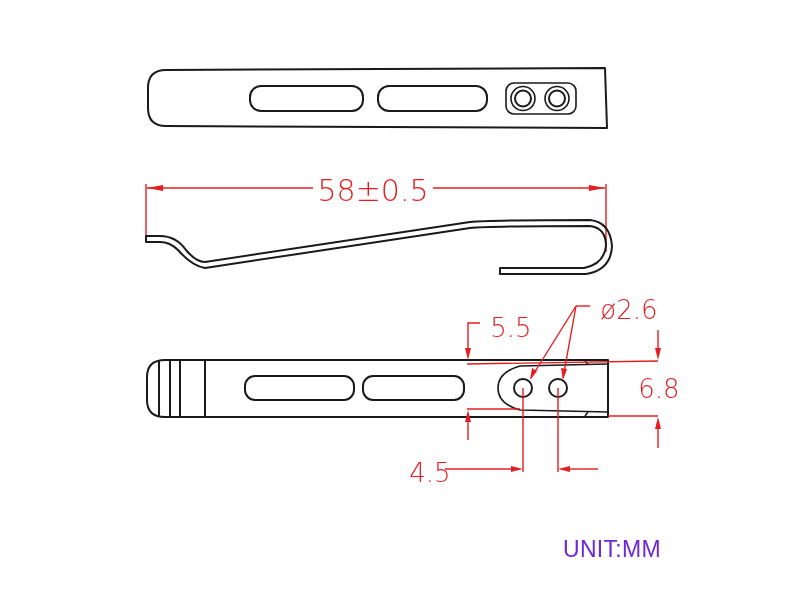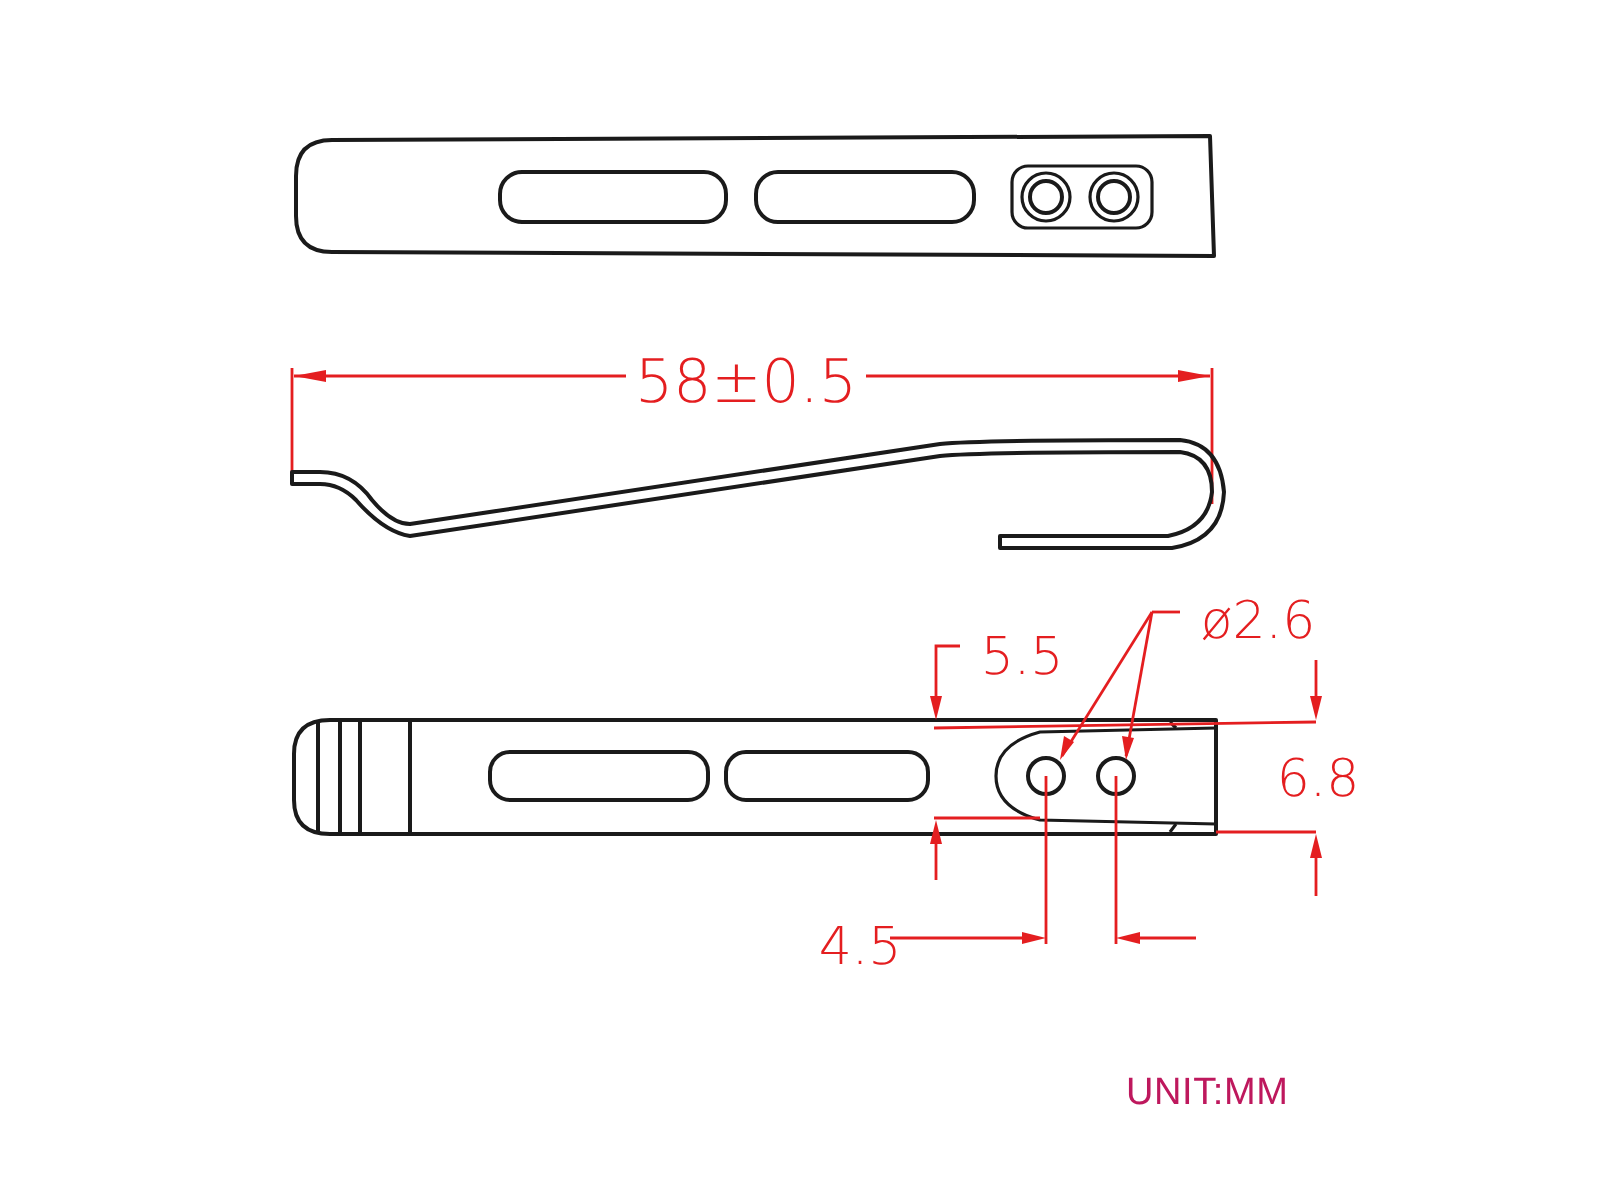--- a/index.html
+++ b/index.html
@@ -3,21 +3,21 @@
   <meta charset="utf-8">
   <style>
     html, body { margin: 0; padding: 0; background: #ffffff; }
     body { width: 800px; height: 596px; position: relative; overflow: hidden; }
     svg { position: absolute; left: 0; top: 0; }
     .part { fill: none; stroke: #1a1a1a; stroke-width: 2; stroke-linejoin: round; stroke-linecap: round; }
     .part-thin { fill: none; stroke: #1a1a1a; stroke-width: 1.6; }
     .dim { fill: none; stroke: #e41e20; stroke-width: 1.4; }
     .arrow { fill: #e41e20; stroke: none; }
     .dim-text { fill: #e41e20; font-family: "DejaVu Sans", sans-serif; font-weight: 300; }
-    .unit-text { position: absolute; left: 563px; top: 536px; font-family: "Liberation Sans", sans-serif; font-size: 19px; color: #be185d; letter-spacing: 0.3px; }
+    .unit-text { position: absolute; left: 563px; top: 536px; font-family: "Liberation Sans", sans-serif; font-size: 23px; color: #6d28d9; letter-spacing: 0.3px; }
   </style>
 </head>
 <body>
 
 <svg width="800" height="596" viewBox="0 0 800 596">
 
   <g>
     <path class="part" d="M 166 70 L 605 68 L 607 128 L 166 126 Q 148 126 148 108 L 148 88 Q 148 70 166 70 Z"></path>
     <rect class="part" x="250" y="86" width="113" height="25" rx="11"></rect>
     <rect class="part" x="378" y="86" width="109" height="25" rx="11"></rect>

